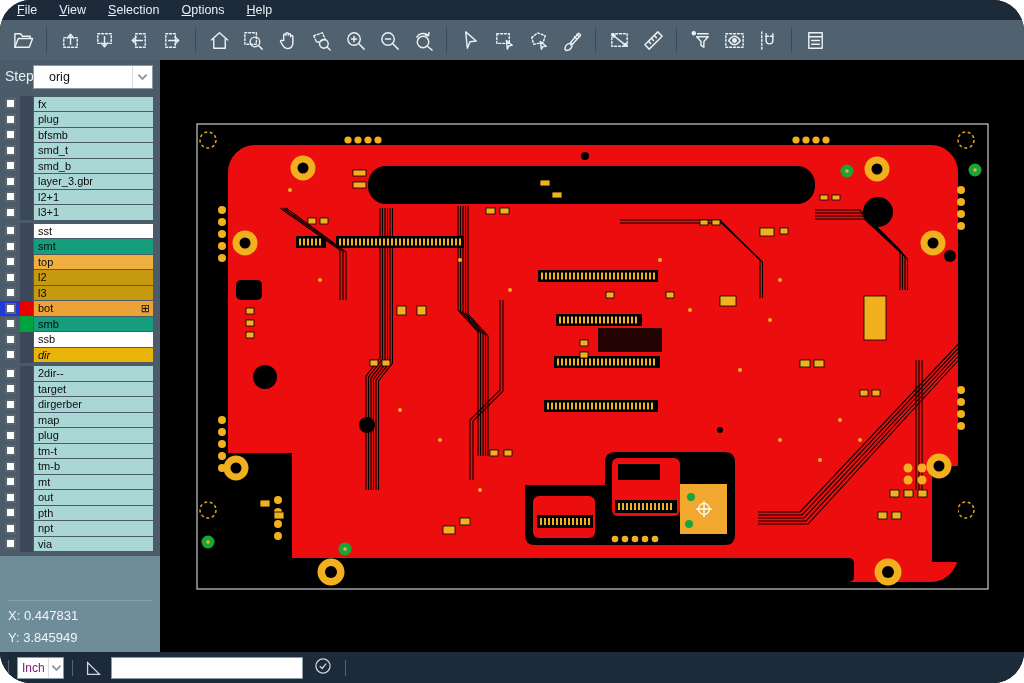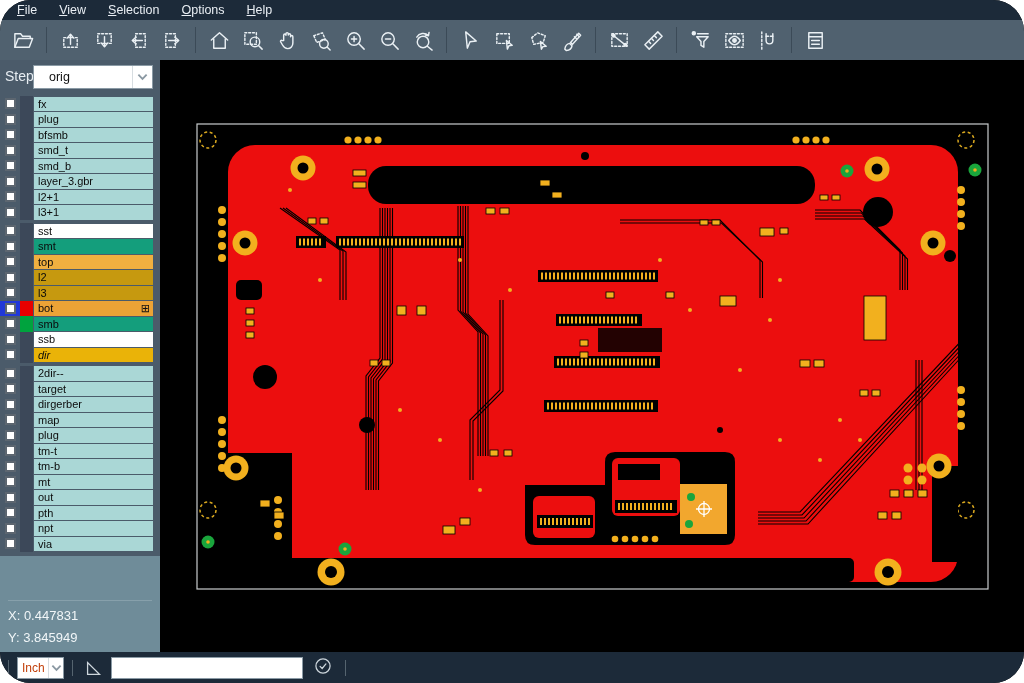--- a/index.html
+++ b/index.html
@@ -57,21 +57,21 @@
   .coord.x { top:52px; } .coord.y { top:74px; }
 
   
   .canvas { position:absolute; left:160px; top:60px; width:864px; height:592px; background:#000; }
 
   
   .statusbar { position:absolute; left:0; top:652px; width:1024px; height:31px; background:#1c2a39;
     display:flex; align-items:center; z-index:6; }
   .ssep { width:1px; height:16px; background:#55646f; margin:0 8px; flex:0 0 auto; }
   .unit-select { width:47px; height:22px; background:#fff; border:1px solid #8a9aa5; display:flex; align-items:center; flex:0 0 auto; }
-  .unit-select .val { flex:1; font-size:12px; color:#c2410c; padding-left:4px; }
+  .unit-select .val { flex:1; font-size:12px; color:#701a75; padding-left:4px; }
   .unit-select .chev { width:15px; height:100%; display:flex; align-items:center; justify-content:center; border-left:1px solid #d7dde1; }
   .angle-ic { width:22px; height:22px; margin:0 2px; flex:0 0 auto; }
   .angle-ic svg { width:22px; height:22px; stroke:#cdd6dc; stroke-width:1.4; fill:none; }
   .cmd-input { width:192px; height:22px; background:#fff; border:1px solid #8a9aa5; margin-left:4px;
     font-size:12px; padding:0 4px; font-family:"Liberation Sans",sans-serif; }
   .refresh-ic { width:24px; height:24px; margin-left:10px; flex:0 0 auto; }
   .refresh-ic svg { width:20px; height:20px; stroke:#cdd6dc; stroke-width:1.5; fill:none; stroke-linecap:round; }
 </style>
 </head>
 <body>

